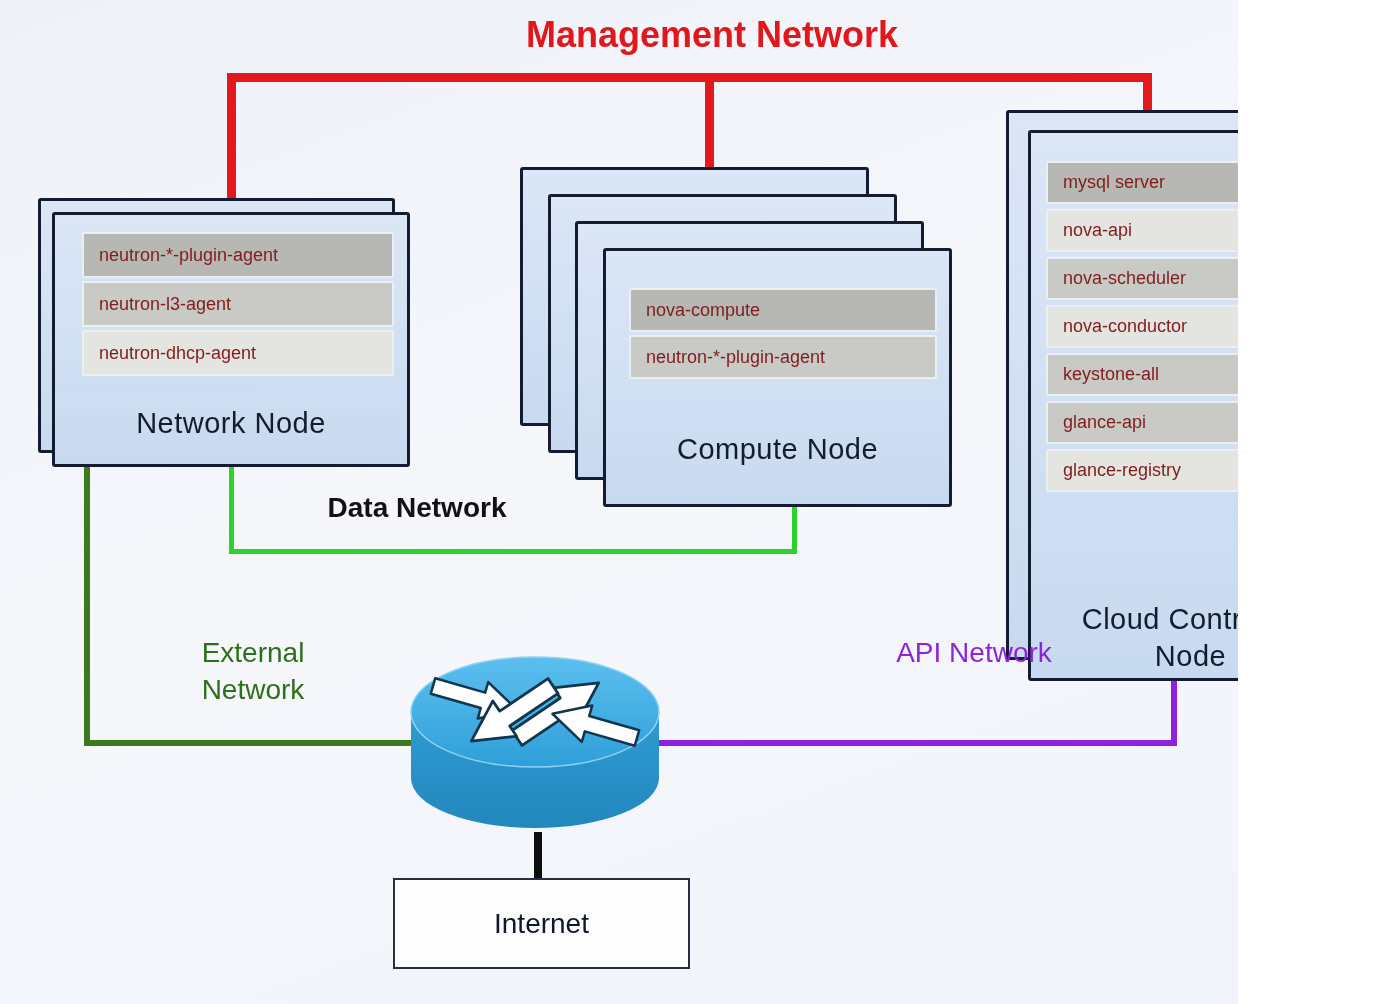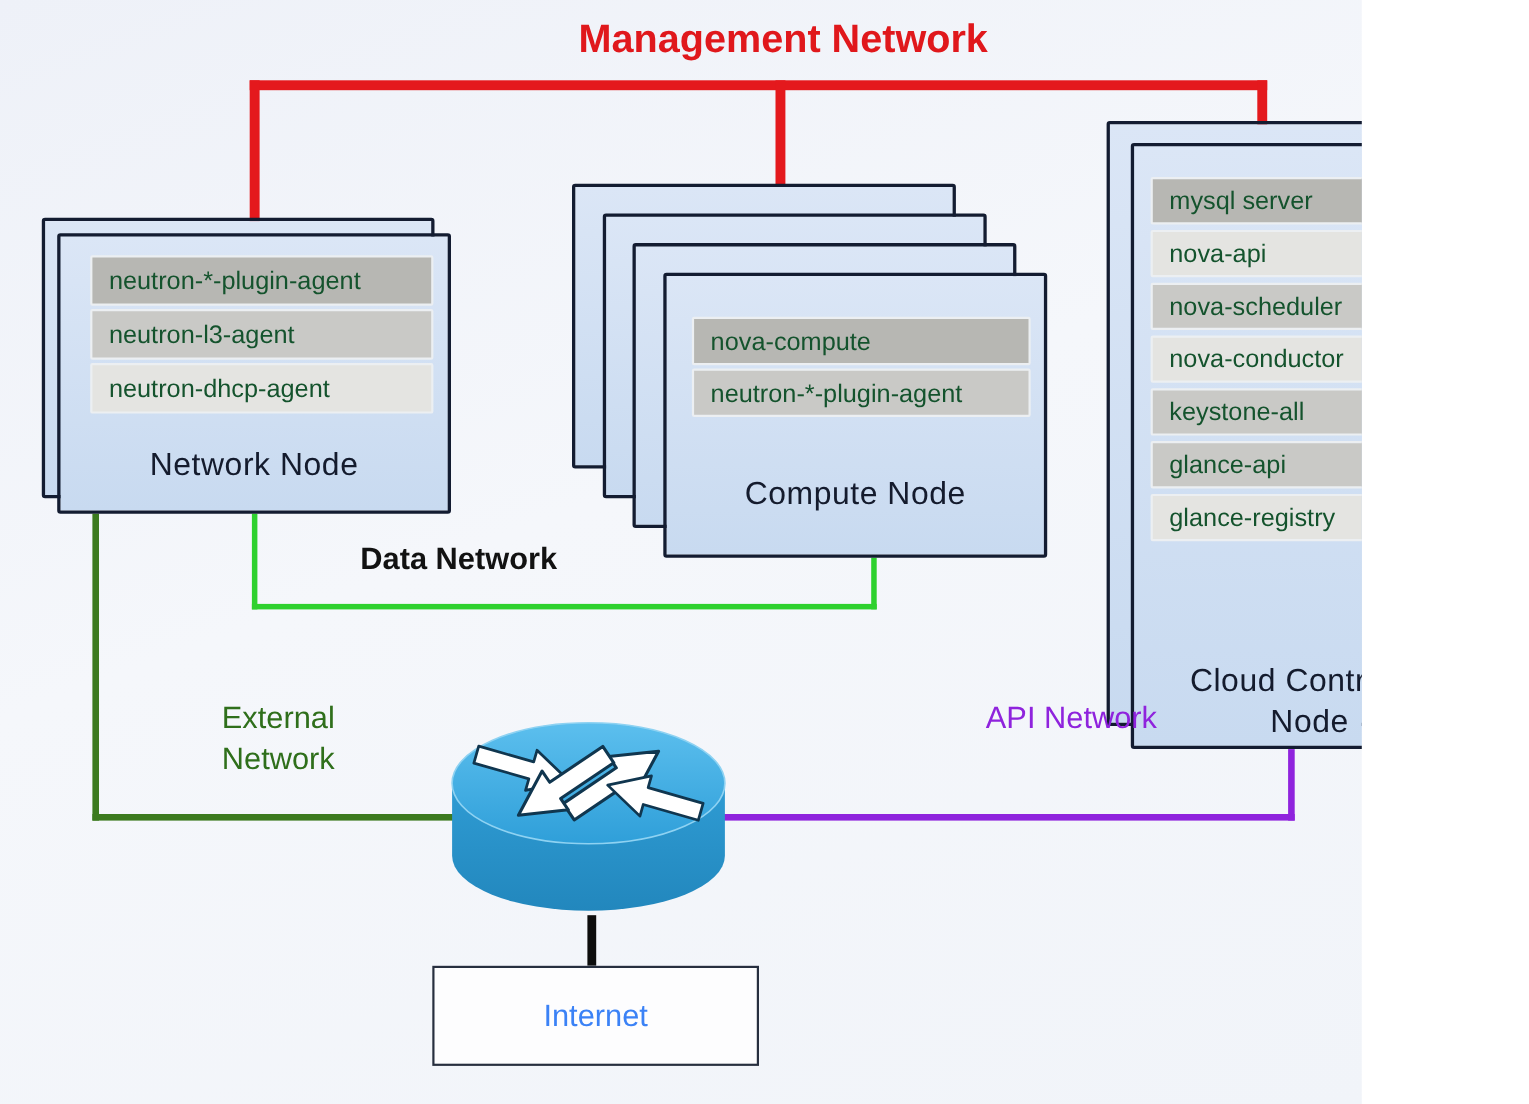--- a/index.html
+++ b/index.html
@@ -21,21 +21,21 @@
   .node-label {
     position:absolute; left:0; width:100%;
     text-align:center; color:#141b2d;
     font-size:29px; letter-spacing:0.5px;
   }
 
   
   .rows { position:absolute; display:flex; flex-direction:column; }
   .svc-row {
     border:2px solid #eceff2; border-radius:2px;
-    font-size:23px; color:#14532d;
+    font-size:18px; color:#7f1d1d;
     display:flex; align-items:center; padding-left:15px;
     flex:0 0 auto;
   }
   .shade-dark   { background:#b7b7b3; }
   .shade-medium { background:#c9c9c6; }
   .shade-light  { background:#e4e4e1; }
 
   
   .line { position:absolute; z-index:1; }
   .line-mgmt { background:#e4191d; }
@@ -55,21 +55,21 @@
   .lbl-ext { top:634px; left:253px; transform:translateX(-50%);
     font-size:28px; color:#2f6f1b; width:200px; line-height:37px; }
   .lbl-api { top:634px; left:974px; transform:translateX(-50%);
     font-size:28px; color:#8f23dd; width:180px; line-height:37px; }
 
   
   .internet-box {
     position:absolute; left:393px; top:878px; width:297px; height:91px;
     background:#fdfdfe; border:2px solid #272f3f; z-index:2;
     display:flex; align-items:center; justify-content:center;
-    font-size:28px; color:#3b82f6;
+    font-size:28px; color:#0f172a;
   }
 
   
   .router { position:absolute; left:405px; top:650px; width:260px; height:196px; z-index:2; }
 </style>
 </head>
 <body>
 
 <div class="canvas">
 

